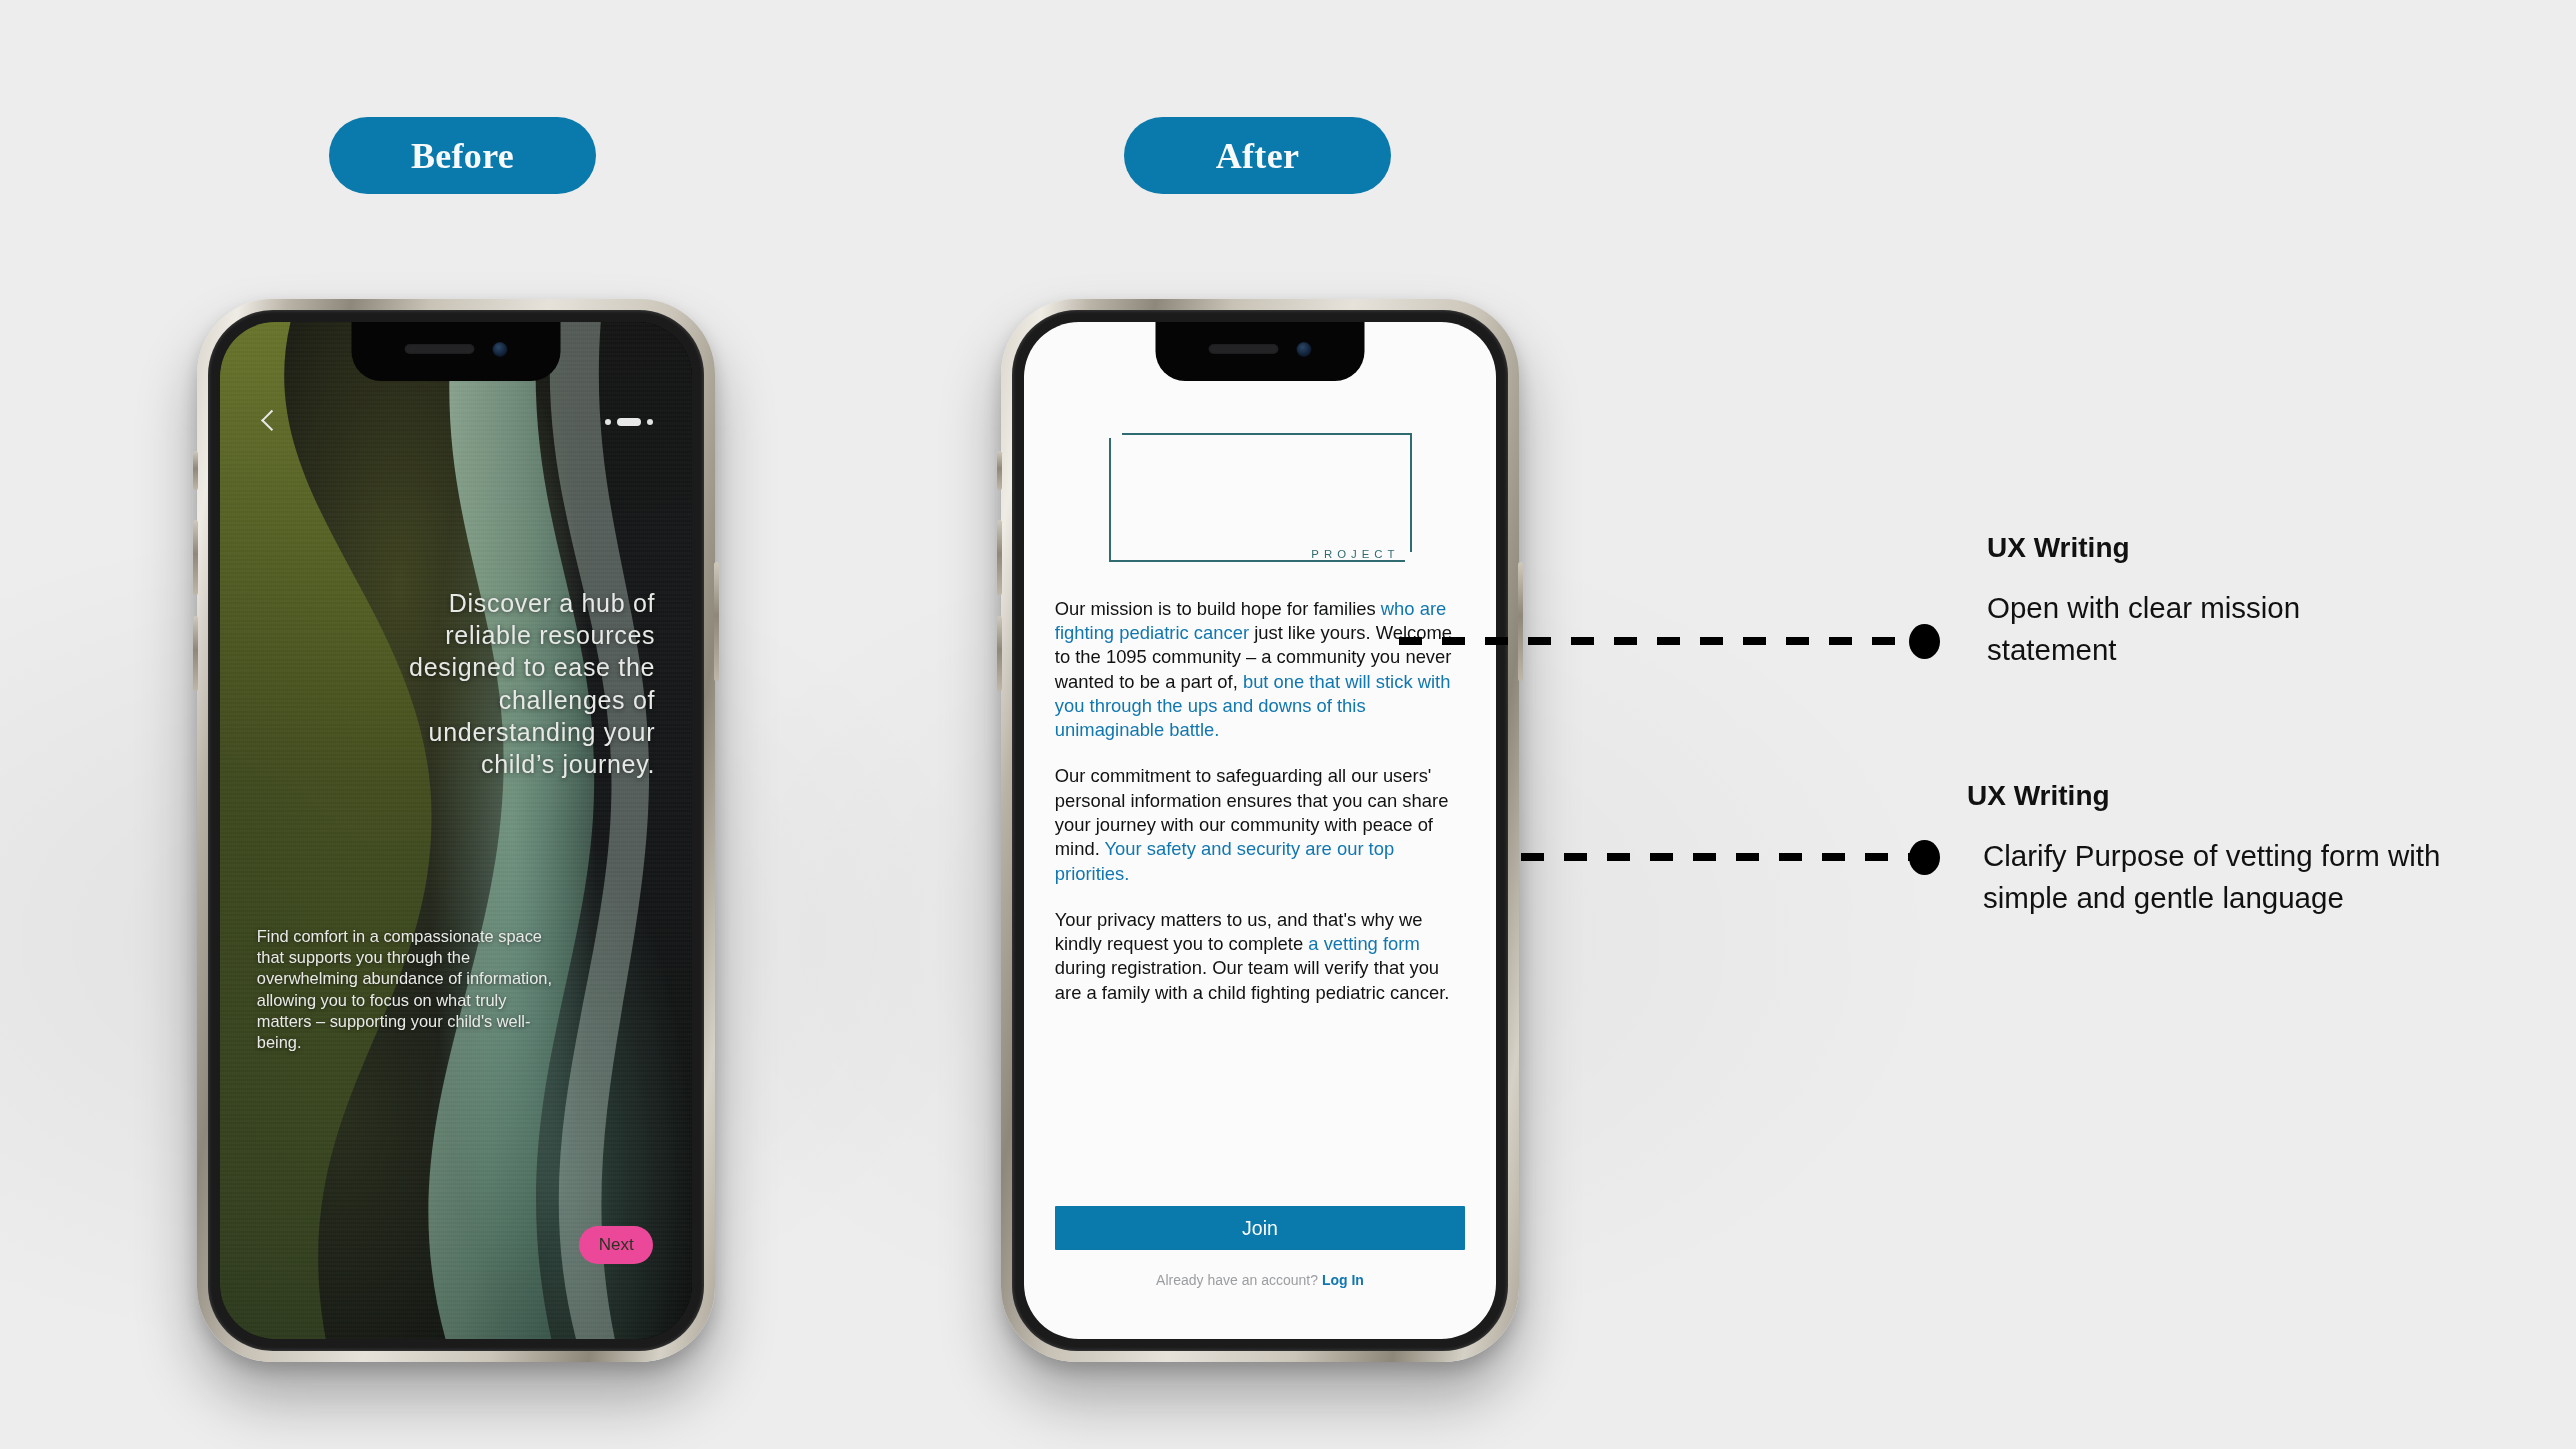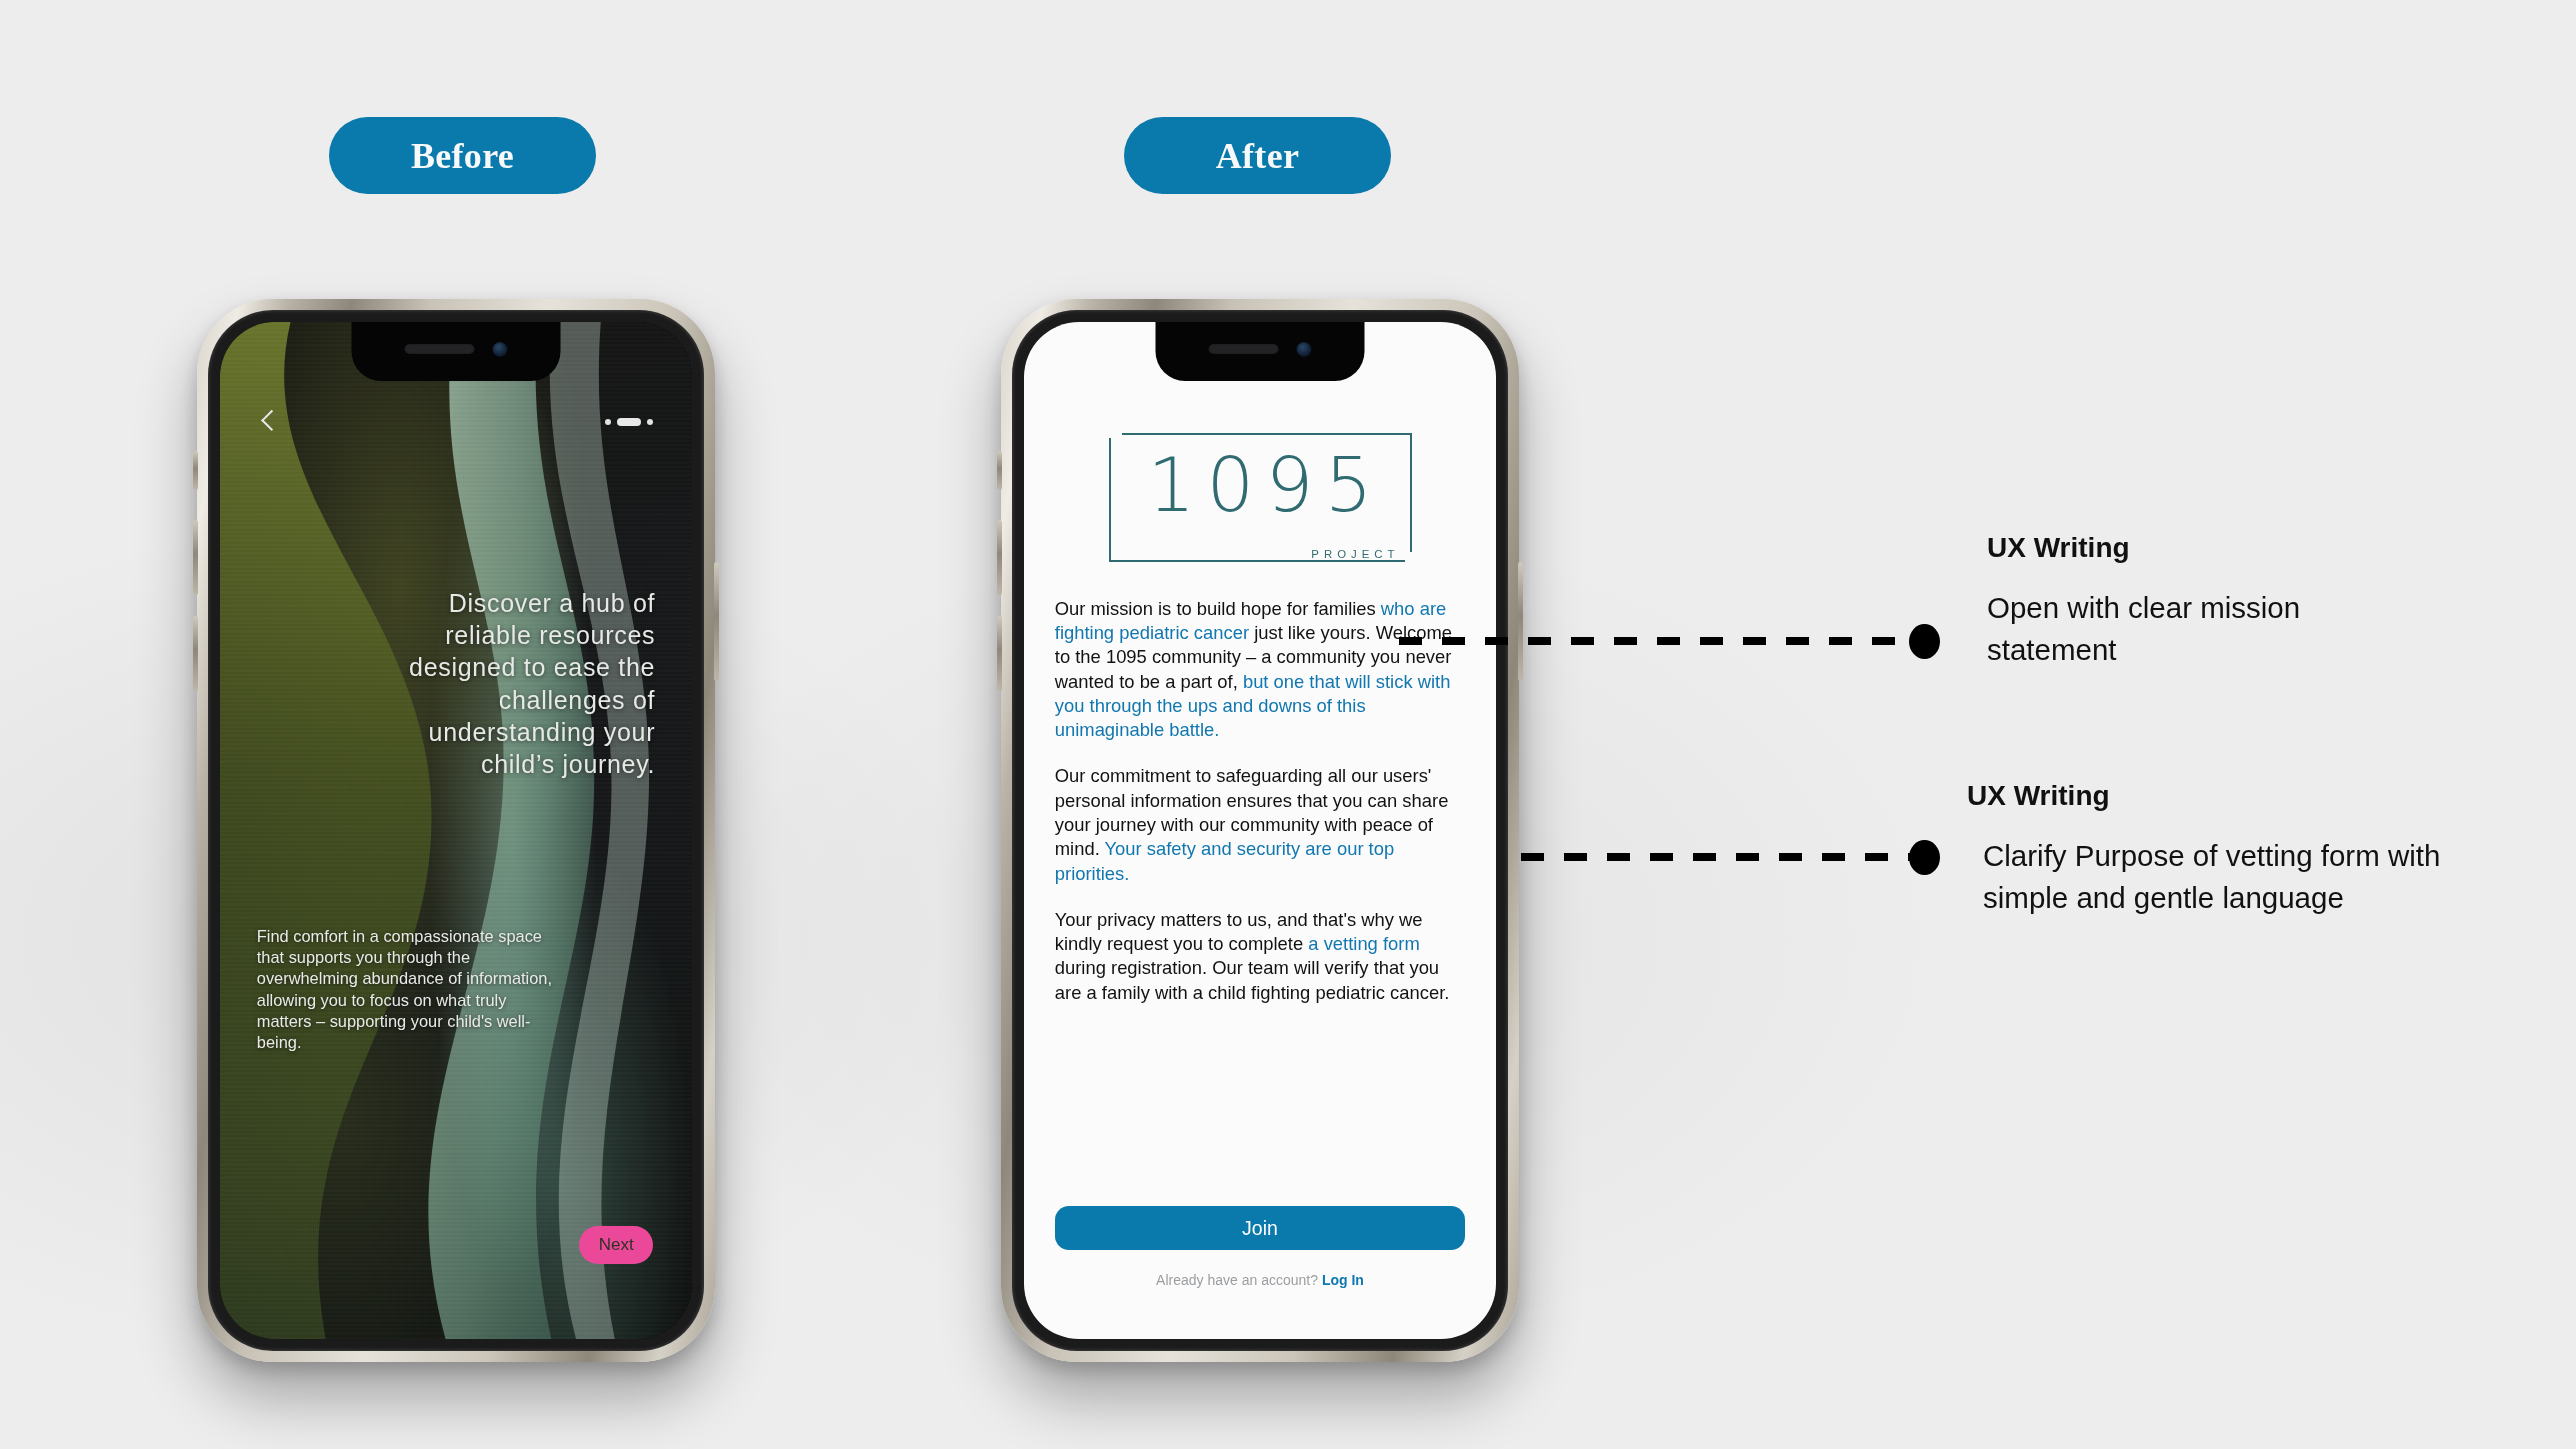--- a/index.html
+++ b/index.html
@@ -238,21 +238,21 @@
     font-size: 18.4px;
     line-height: 1.32;
     font-weight: 500;
   }
   .after-copy p { margin: 0 0 22px 0; }
   .hl { color: #1177b0; }
   .after-spacer { flex: 1 1 auto; }
   .join-btn {
     margin: 0 31px 0 31px;
     height: 44px;
-    border-radius: 14px;
+    border-radius: 1px;
     background: #0a79ab;
     color: #ffffff;
     font-size: 19.5px;
     display: flex; align-items: center; justify-content: center;
     cursor: pointer;
   }
   .after-foot {
     margin: 22px 0 51px 0;
     text-align: center;
     color: #9b9ea1;
@@ -385,21 +385,20 @@
 
           <div class="notch">
             <div class="speaker"></div>
             <div class="camera"></div>
           </div>
 
           <div class="logo-wrap">
             <div class="logo-frame"></div>
             <div class="gap-tl"></div>
             <div class="gap-br"></div>
-            <div class="logo-num">1095</div>
             <div class="logo-sub">PROJECT</div>
           </div>
 
           <div class="after-copy" id="after-copy">
               <p><span>Our mission is to build hope for families </span><span class="hl">who are fighting pediatric cancer</span><span> just like yours. Welcome to the 1095 community – a community you never wanted to be a part of, </span><span class="hl">but one that will stick with you through the ups and downs of this unimaginable battle.</span></p>
               <p><span>Our commitment to safeguarding all our users' personal information ensures that you can share your journey with our community with peace of mind. </span><span class="hl">Your safety and security are our top priorities.</span></p>
               <p><span>Your privacy matters to us, and that's why we kindly request you to complete </span><span class="hl">a vetting form</span><span> during registration. Our team will verify that you are a family with a child fighting pediatric cancer.</span></p>
             </div>
 
           <div class="after-spacer"></div>

